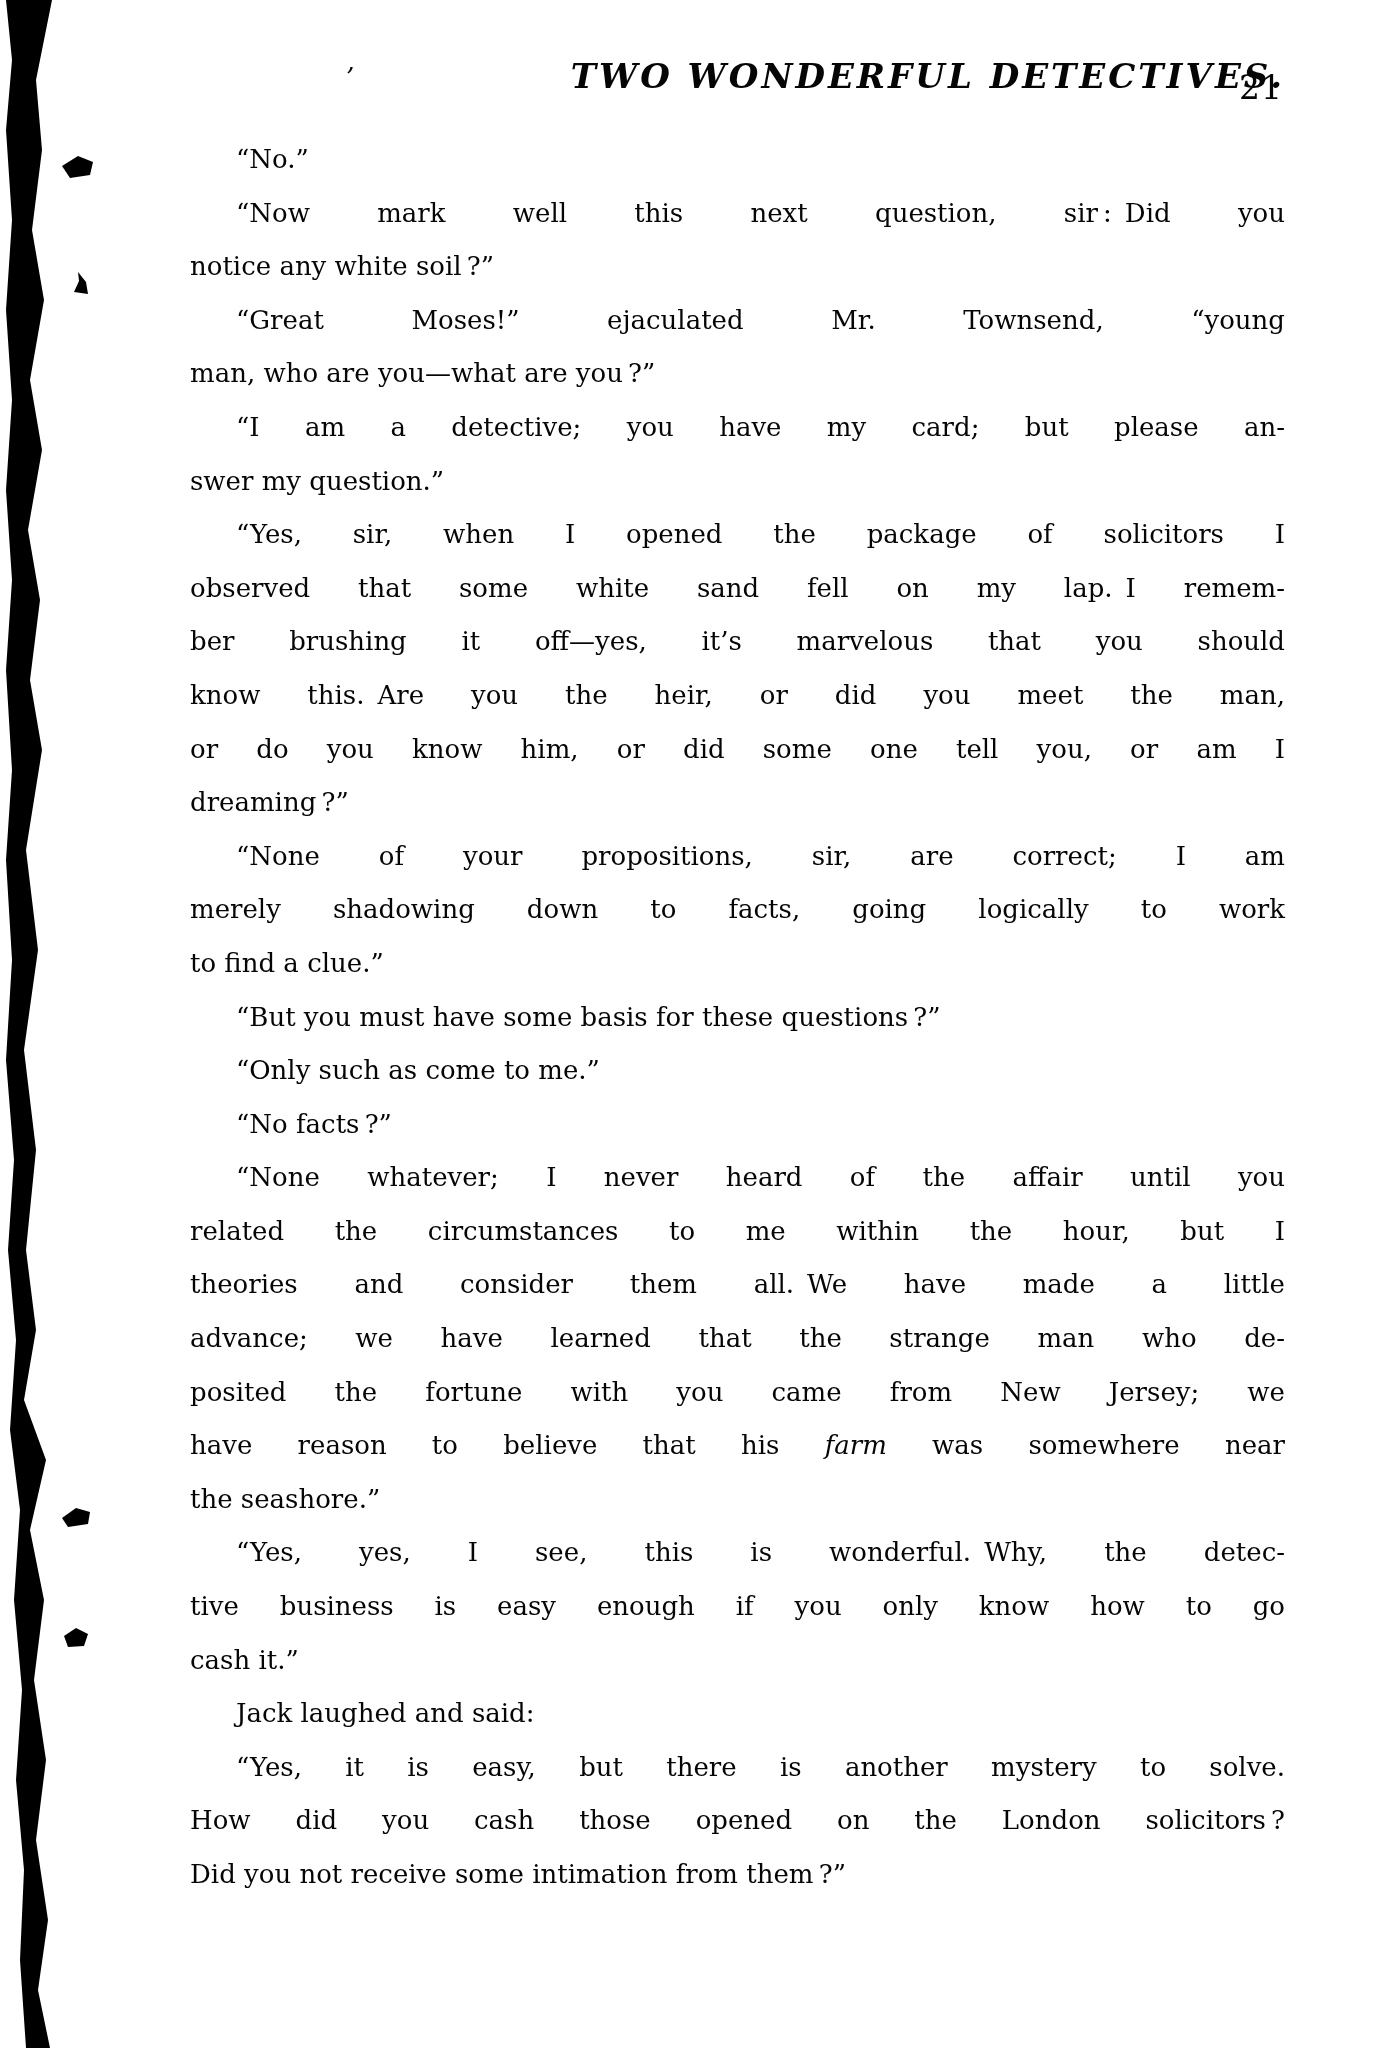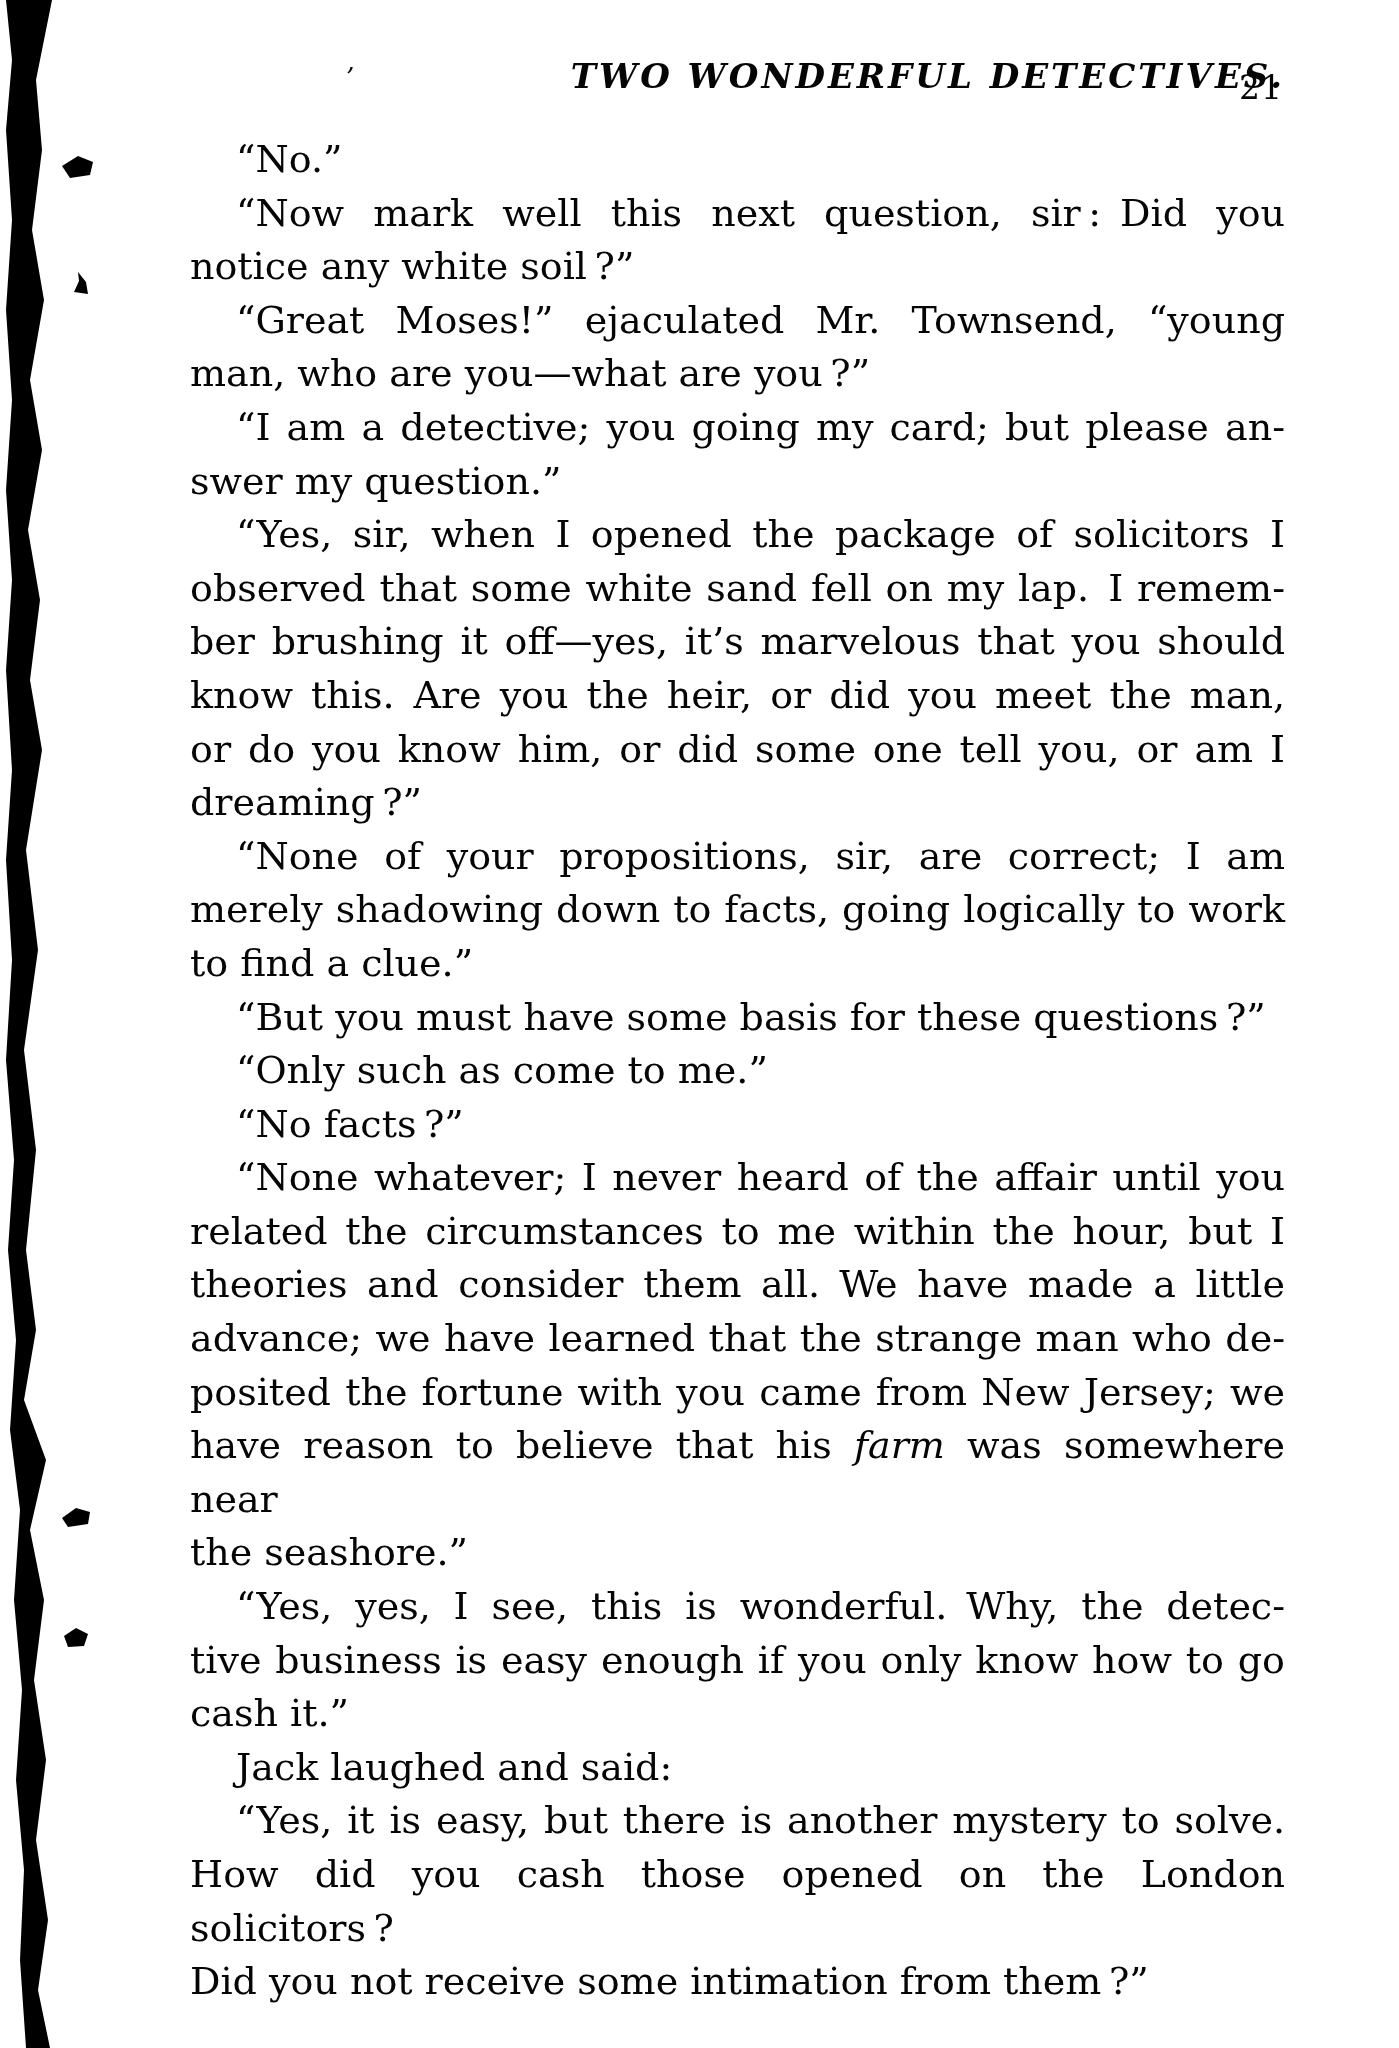--- a/index.html
+++ b/index.html
@@ -29,21 +29,21 @@
   .page-number {
     position: absolute; right: 2px; top: 12px;
     font-size: 33px; letter-spacing: 1px;
   }
   .stray-mark {
     position: absolute; left: 156px; top: 6px;
     font-size: 26px; font-style: italic;
   }
   .page-text {
     position: absolute; left: 190px; top: 133px; width: 1095px;
-    font-size: 38px;
+    font-size: 26px;
     line-height: 53.6px;
   }
   .line { text-align: justify; text-align-last: justify; white-space: normal; }
   .line.last { text-align-last: left; }
   .line.first { text-indent: 46px; }
   .line em { font-style: italic; }
 </style>
 </head>
 <body>
 
@@ -66,21 +66,21 @@
   <div class="running-title">TWO WONDERFUL DETECTIVES.</div>
   <div class="page-number">21</div>
 </div>
 
 <div class="page-text">
     <div class="line first last">“No.”</div>
     <div class="line first">“Now mark well this next question, sir : Did you</div>
     <div class="line last">notice any white soil ?”</div>
     <div class="line first">“Great Moses!” ejaculated Mr. Townsend, “young</div>
     <div class="line last">man, who are you—what are you ?”</div>
-    <div class="line first">“I am a detective; you going my card; but please an-</div>
+    <div class="line first">“I am a detective; you have my card; but please an-</div>
     <div class="line last">swer my question.”</div>
     <div class="line first">“Yes, sir, when I opened the package of solicitors I</div>
     <div class="line">observed that some white sand fell on my lap. I remem-</div>
     <div class="line">ber brushing it off—yes, it’s marvelous that you should</div>
     <div class="line">know this. Are you the heir, or did you meet the man,</div>
     <div class="line">or do you know him, or did some one tell you, or am I</div>
     <div class="line last">dreaming ?”</div>
     <div class="line first">“None of your propositions, sir, are correct; I am</div>
     <div class="line">merely shadowing down to facts, going logically to work</div>
     <div class="line last">to find a clue.”</div>

